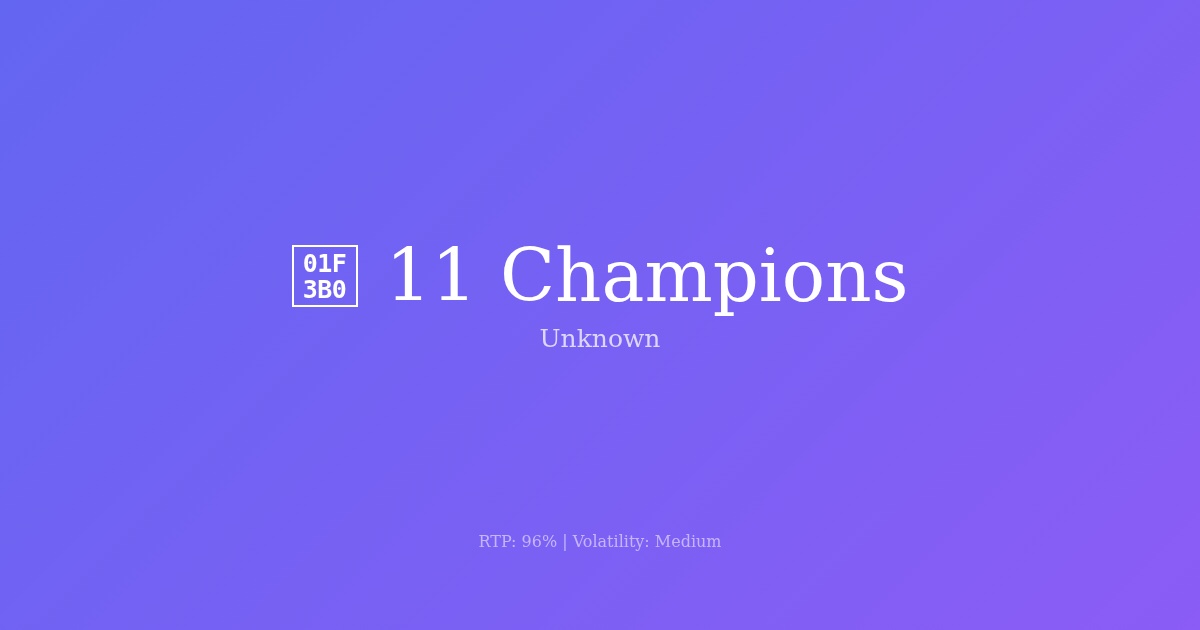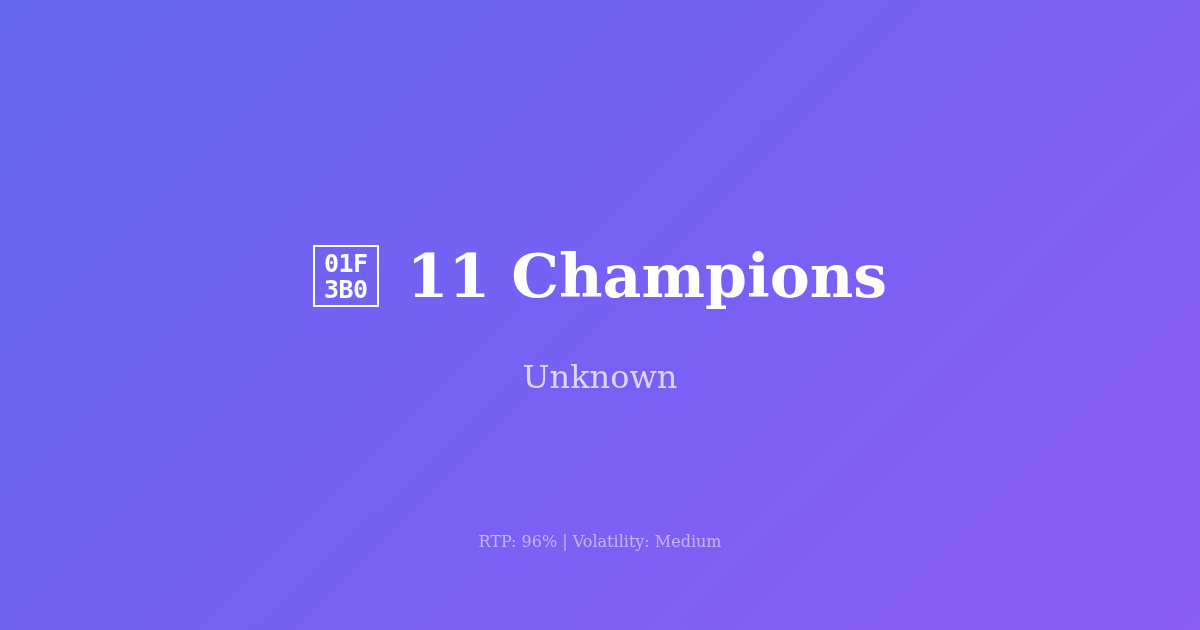--- a/index.html
+++ b/index.html
@@ -65,33 +65,32 @@
     font-size: 25px;
     line-height: 26px;
     font-weight: 700;
     color: #ffffff;
     letter-spacing: -0.5px;
     white-space: pre;
   }
 
   .og-title {
     font-family: "DejaVu Serif", "Liberation Serif", serif;
-    font-size: 60px;
-    font-weight: 700;
+    font-size: 72px;
+    font-weight: 400;
     line-height: 80px;
     color: #ffffff;
     white-space: nowrap;
     letter-spacing: 0px;
     text-align: center;
   }
 
   .og-subtitle {
-    margin-top: 38px;
     font-family: "DejaVu Serif", "Liberation Serif", serif;
-    font-size: 32px;
+    font-size: 25px;
     font-weight: 400;
     line-height: 38px;
     color: #ddd6fe;
     white-space: nowrap;
     text-align: center;
   }
 
   
   .og-footer {
     position: absolute;

